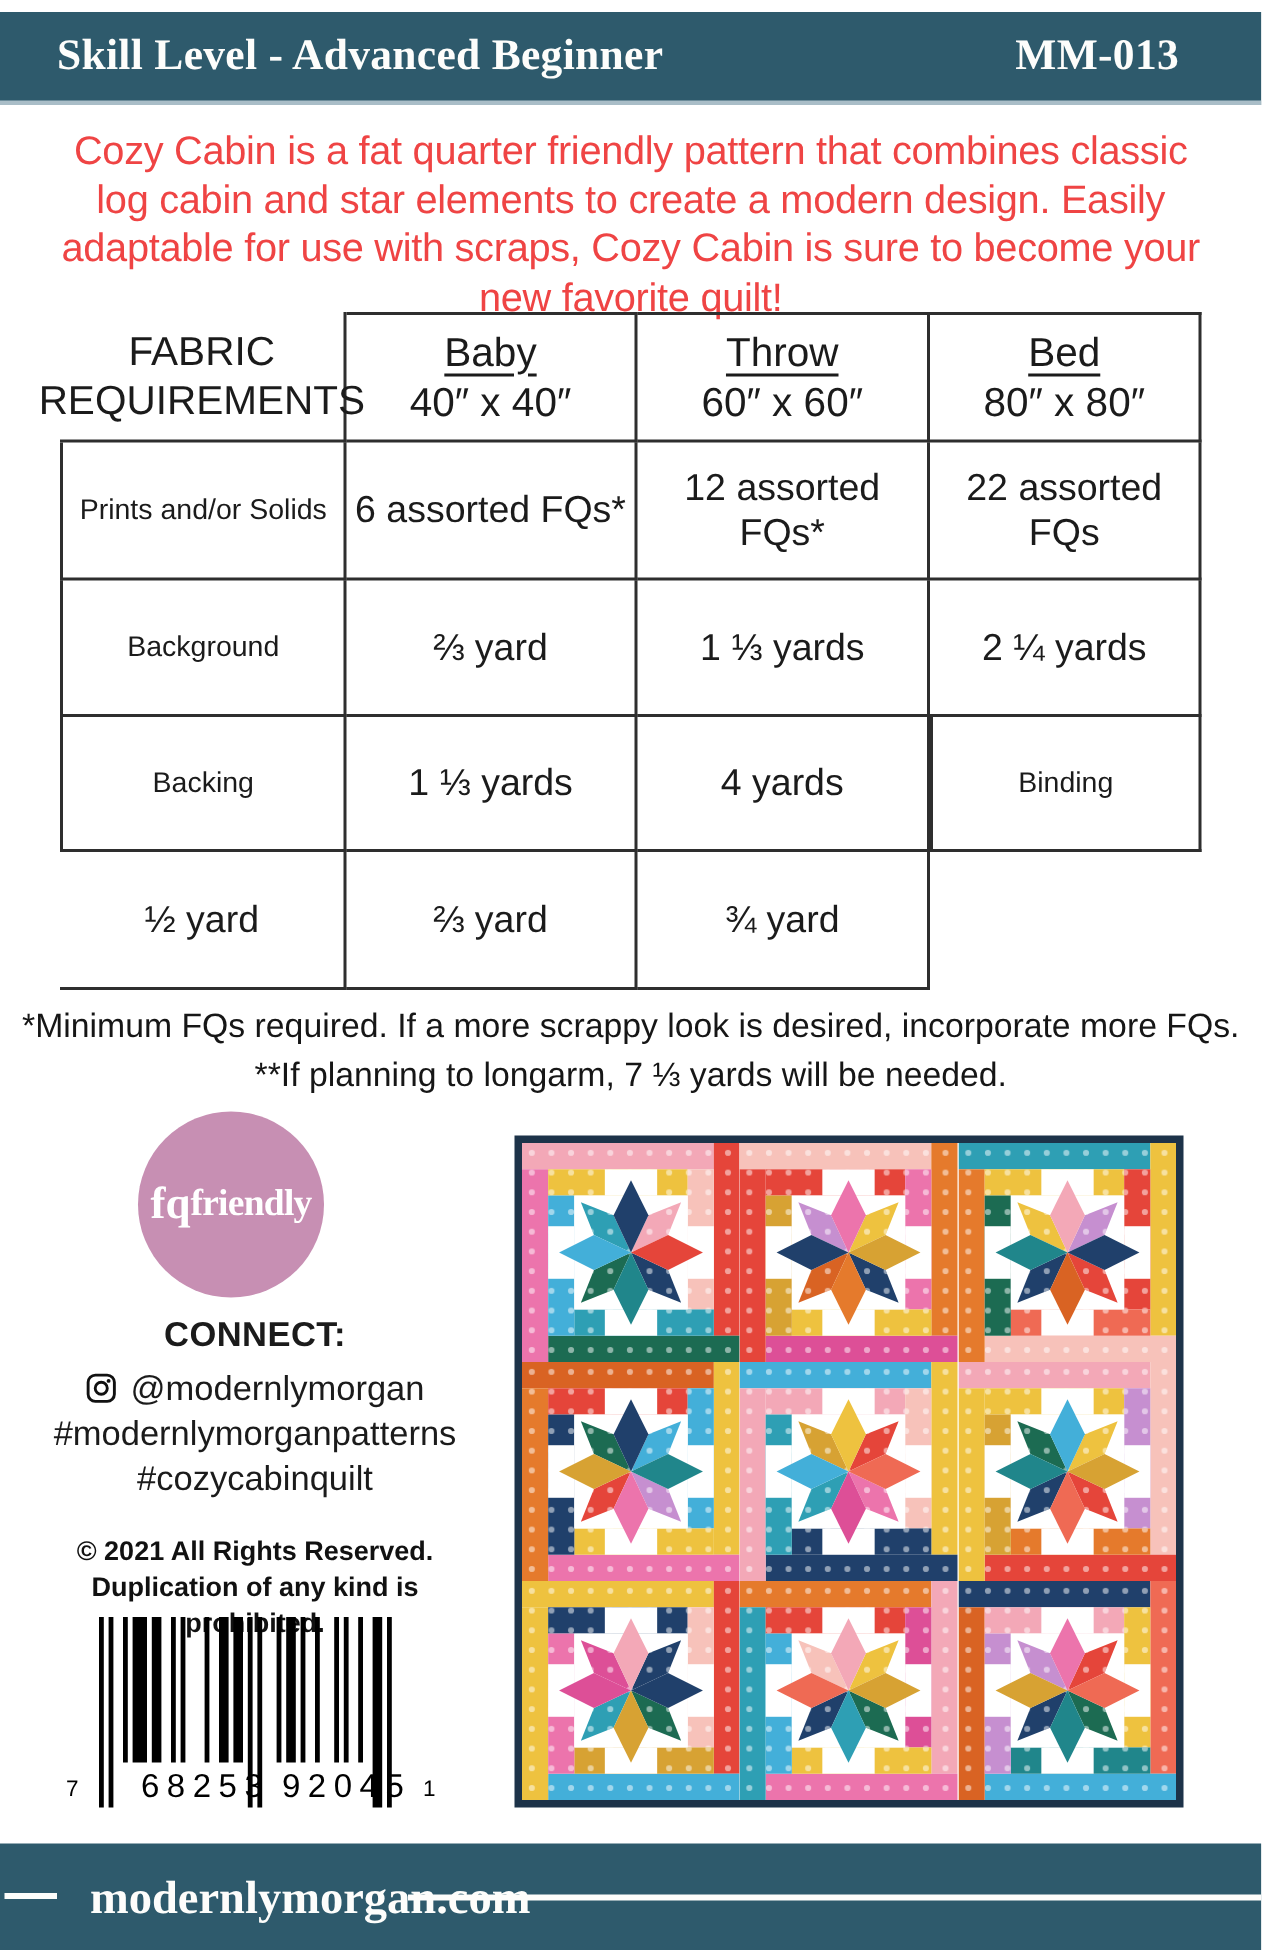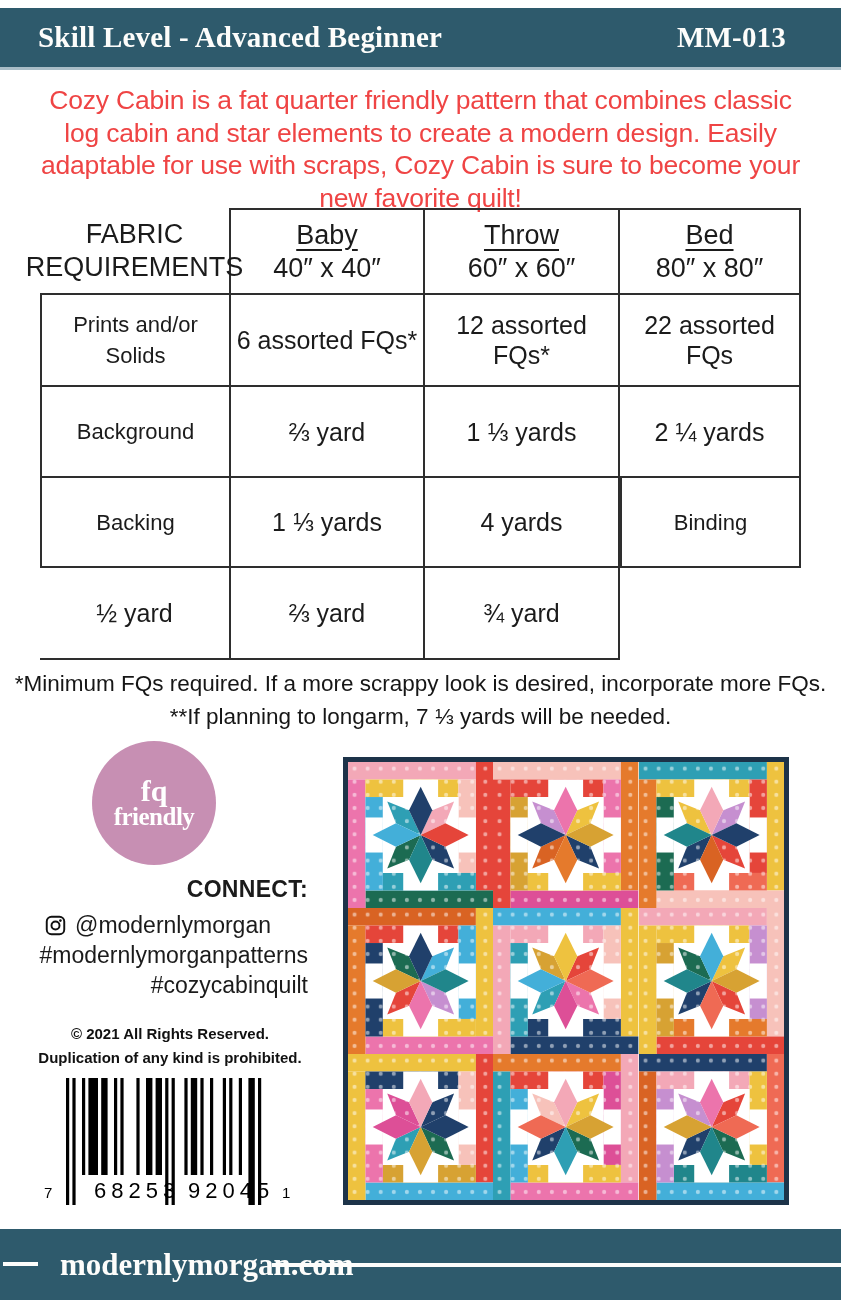--- a/index.html
+++ b/index.html
@@ -17,35 +17,35 @@
   
   .fab-table{position:absolute;left:40px;top:208px;display:grid;
              grid-template-columns:191px 194px 195px 181px;
              grid-template-rows:87px 92px 91px 90px 92px;}
   .cell{display:flex;flex-direction:column;align-items:center;justify-content:center;
         text-align:center;box-sizing:border-box;padding:0 4px;}
   .bt{border-top:2px solid #2e2e2e;} .br{border-right:2px solid #2e2e2e;}
   .bb{border-bottom:2px solid #2e2e2e;} .bl{border-left:2px solid #2e2e2e;}
   .hdr{font-size:27px;line-height:33px;}
   .hdr .nm{text-decoration:underline;text-underline-offset:5px;}
-  .lab{font-size:22px;line-height:31px;}
+  .lab{font-size:19px;line-height:31px;}
   .val{font-size:25px;line-height:30px;}
   .footnotes{position:absolute;left:0;top:667px;width:841px;text-align:center;
              font-size:22.5px;line-height:33px;color:#161616;}
   
   .badge{position:absolute;left:92px;top:741px;width:124px;height:124px;border-radius:50%;
-         display:flex;flex-direction:column;align-items:center;justify-content:center;
+         display:flex;flex-direction:row;align-items:center;justify-content:center;
          font-family:"Liberation Serif",serif;font-weight:bold;color:#fff;line-height:.95;}
   .badge .l1{font-size:30px;} .badge .l2{font-size:25px;letter-spacing:-0.5px;}
-  .connect{position:absolute;left:8px;top:876px;width:300px;text-align:right;}
+  .connect{position:absolute;left:20px;top:876px;width:300px;text-align:center;}
   .connect .h{font-weight:bold;font-size:23px;margin-bottom:7px;letter-spacing:.3px;}
   .ig-row{display:flex;align-items:center;justify-content:center;gap:9px;font-size:23px;line-height:30px;}
   .connect .tag{font-size:23px;line-height:30px;}
   .copyright{position:absolute;left:20px;top:1022px;width:300px;text-align:center;
-             font-weight:bold;font-size:15px;line-height:24px;color:#111;}
+             font-weight:bold;font-size:18px;line-height:24px;color:#111;}
   
   .barcode{position:absolute;left:36px;top:1078px;width:268px;height:140px;}
   .bc-bars{position:absolute;left:30px;top:0;}
   .bc-d{position:absolute;font-size:22px;letter-spacing:5px;color:#000;top:100px;}
   .bc-d.small{font-size:15px;letter-spacing:0;top:106px;}
   
   .quilt{position:absolute;left:343px;top:757px;width:446px;height:448px;
          border:5px solid #1D3349;box-sizing:border-box;background:#fff;
          display:grid;grid-template-columns:repeat(3,1fr);grid-template-rows:repeat(3,1fr);}
   .quilt svg{width:100%;height:100%;display:block;}

